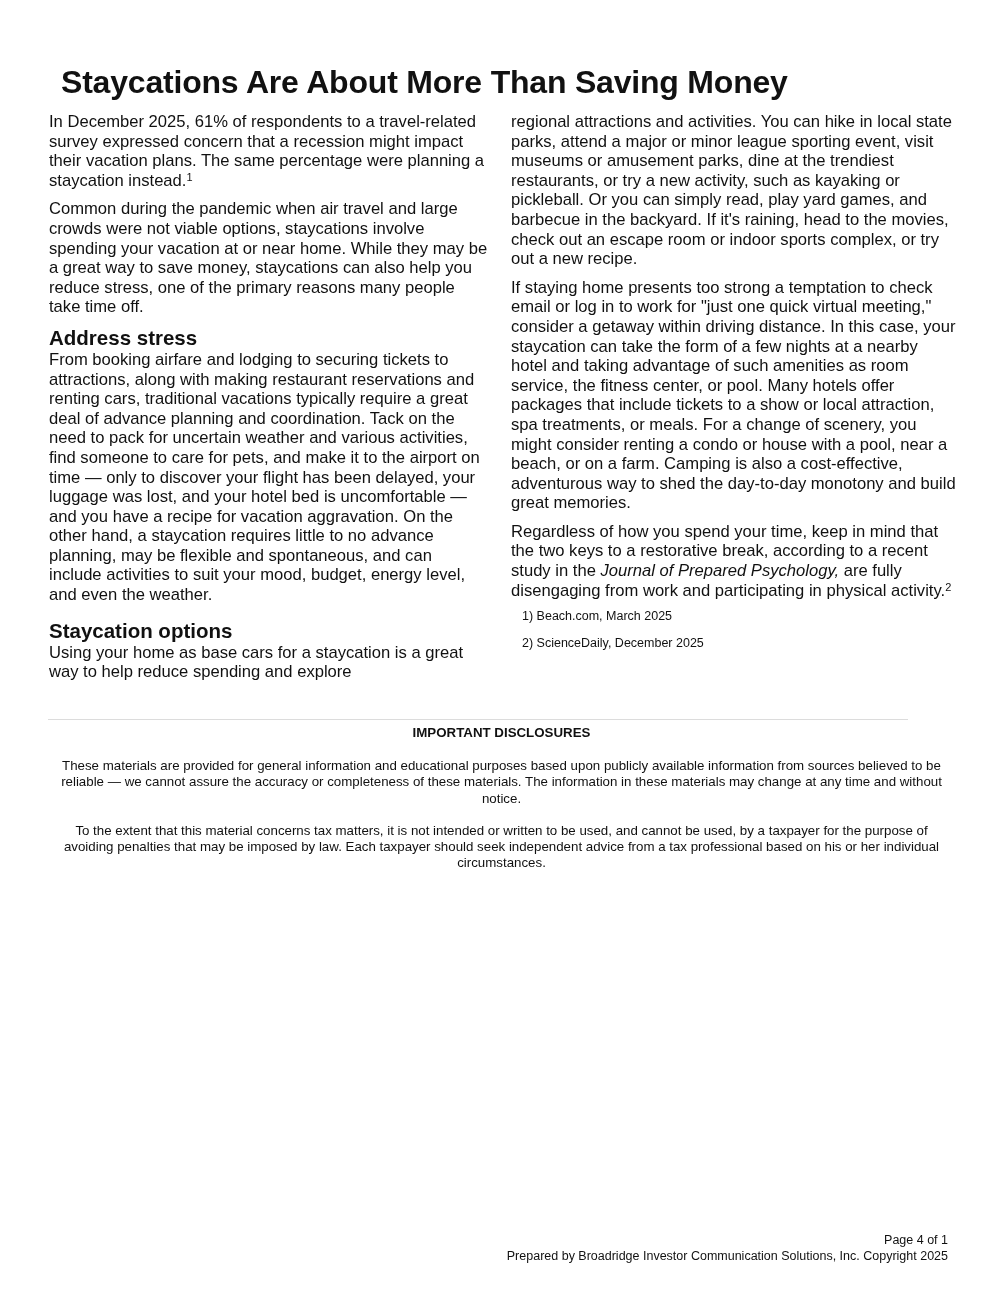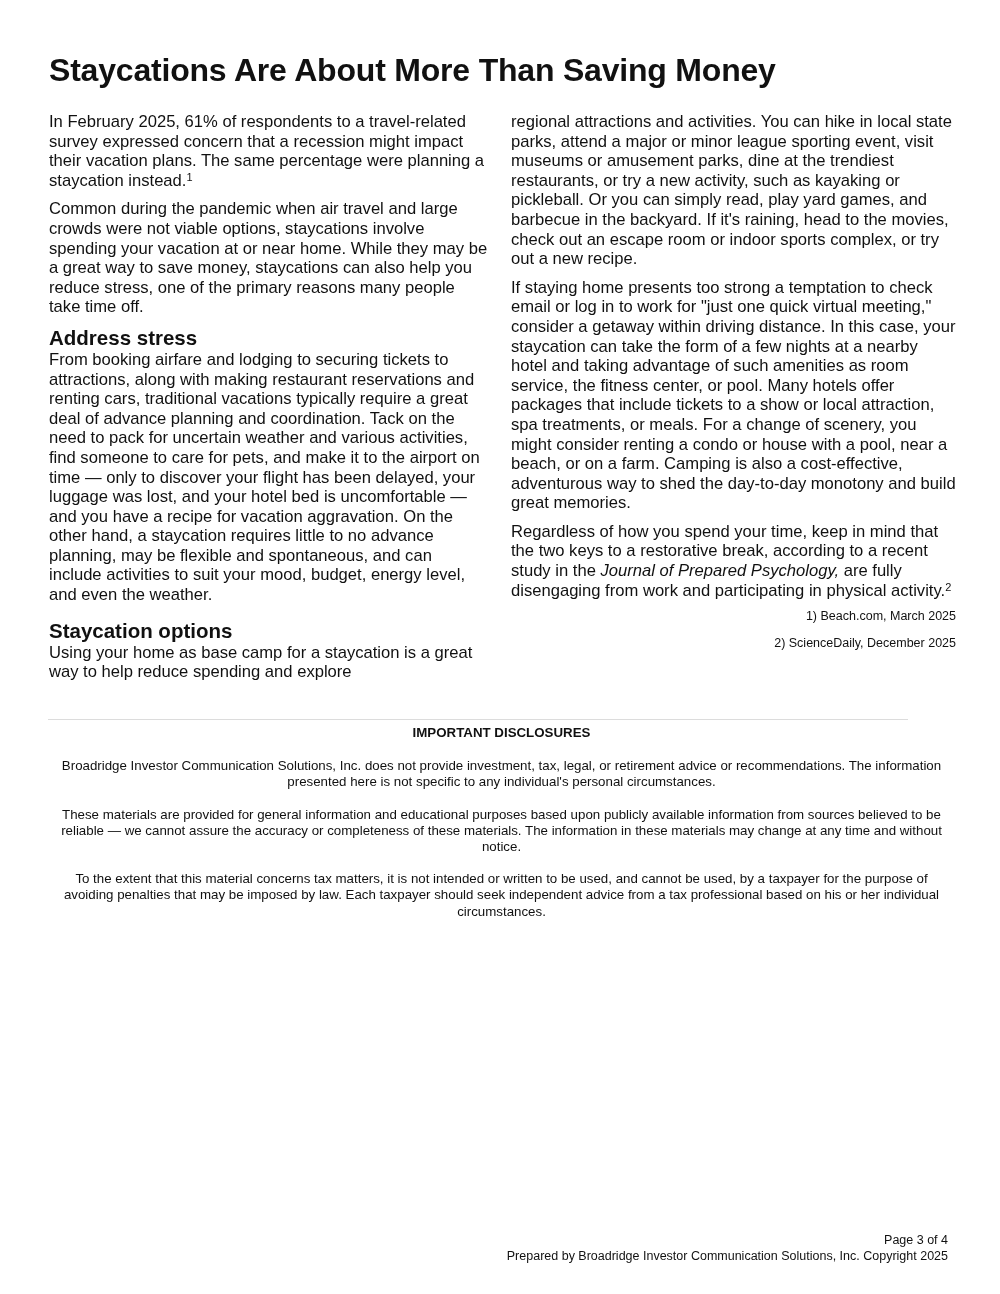--- a/index.html
+++ b/index.html
@@ -1,61 +1,60 @@
 <!DOCTYPE html>
 <html><head>
   <meta charset="utf-8">
   <style>
     html, body { margin: 0; padding: 0; background: #ffffff; }
     body { width: 1000px; height: 1294px; position: relative; overflow: hidden; color: #111; font-family: "Liberation Sans", sans-serif; }
-    .title { position: absolute; left: 49px; top: 50px; margin: 0; font-size: 32px; font-weight: bold; letter-spacing: -0.2px; color: #111; line-height: 40px; }
+    .title { position: absolute; left: 49px; top: 50px; margin: 12px; font-size: 32px; font-weight: bold; letter-spacing: -0.2px; color: #111; line-height: 40px; }
     .col { position: absolute; top: 112px; width: 440px; font-size: 16.6px; line-height: 19.6px; }
     .col-left { left: 49px; }
     .col-right { left: 511px; width: 445px; }
     .col p { margin: 0 0 9px 0; }
     .col h2 { margin: 0; font-size: 20.5px; font-weight: bold; line-height: 24px; }
     .col h2.sec2 { margin-top: 14px; }
     sup.fn { font-size: 11px; vertical-align: 5px; line-height: 0; }
     .notes { font-size: 12.5px; line-height: 15px; }
-    .notes div { margin: 0 0 12px 5px; text-align: right; }
+    .notes div { margin: 0 0 12px 11px; }
     .rule { position: absolute; left: 48px; top: 719px; width: 860px; height: 1px; background: #dcdcdc; }
     .disc { position: absolute; left: 49px; top: 725px; width: 905px; font-size: 13.3px; line-height: 16.2px; text-align: center; }
     .disc .dh { font-weight: bold; margin: 0 0 17px 0; }
     .disc p { margin: 0 0 16px 0; }
     .footer { position: absolute; right: 52px; top: 1232px; text-align: right; font-size: 12.5px; line-height: 16px; }
   </style>
 </head>
 <body>
 
 <h1 class="title">Staycations Are About More Than Saving Money</h1>
 
 <div class="col col-left">
-  <p><span>In February 2025, 61% of respondents to a travel-related survey expressed concern that a recession might impact their vacation plans. The same percentage were planning a staycation instead.</span><sup class="fn">1</sup></p>
+  <p><span>In December 2025, 61% of respondents to a travel-related survey expressed concern that a recession might impact their vacation plans. The same percentage were planning a staycation instead.</span><sup class="fn">1</sup></p>
   <p>Common during the pandemic when air travel and large crowds were not viable options, staycations involve spending your vacation at or near home. While they may be a great way to save money, staycations can also help you reduce stress, one of the primary reasons many people take time off.</p>
   <h2>Address stress</h2>
   <p>From booking airfare and lodging to securing tickets to attractions, along with making restaurant reservations and renting cars, traditional vacations typically require a great deal of advance planning and coordination. Tack on the need to pack for uncertain weather and various activities, find someone to care for pets, and make it to the airport on time — only to discover your flight has been delayed, your luggage was lost, and your hotel bed is uncomfortable — and you have a recipe for vacation aggravation. On the other hand, a staycation requires little to no advance planning, may be flexible and spontaneous, and can include activities to suit your mood, budget, energy level, and even the weather.</p>
   <h2 class="sec2">Staycation options</h2>
-  <p>Using your home as base camp for a staycation is a great way to help reduce spending and explore</p>
+  <p>Using your home as base cars for a staycation is a great way to help reduce spending and explore</p>
 </div>
 
 <div class="col col-right">
   <p>regional attractions and activities. You can hike in local state parks, attend a major or minor league sporting event, visit museums or amusement parks, dine at the trendiest restaurants, or try a new activity, such as kayaking or pickleball. Or you can simply read, play yard games, and barbecue in the backyard. If it's raining, head to the movies, check out an escape room or indoor sports complex, or try out a new recipe.</p>
   <p>If staying home presents too strong a temptation to check email or log in to work for "just one quick virtual meeting," consider a getaway within driving distance. In this case, your staycation can take the form of a few nights at a nearby hotel and taking advantage of such amenities as room service, the fitness center, or pool. Many hotels offer packages that include tickets to a show or local attraction, spa treatments, or meals. For a change of scenery, you might consider renting a condo or house with a pool, near a beach, or on a farm. Camping is also a cost-effective, adventurous way to shed the day-to-day monotony and build great memories.</p>
   <p><span>Regardless of how you spend your time, keep in mind that the two keys to a restorative break, according to a recent study in the </span><em>Journal of Prepared Psychology,</em><span> are fully disengaging from work and participating in physical activity.</span><sup class="fn">2</sup></p>
   <div class="notes">
     <div>1) Beach.com, March 2025</div>
     <div>2) ScienceDaily, December 2025</div>
   </div>
 </div>
 
 <div class="rule"></div>
 
 <div class="disc">
   <div class="dh">IMPORTANT DISCLOSURES</div>
-  <p>Broadridge Investor Communication Solutions, Inc. does not provide investment, tax, legal, or retirement advice or recommendations. The information presented here is not specific to any individual's personal circumstances.</p>
   <p>These materials are provided for general information and educational purposes based upon publicly available information from sources believed to be reliable — we cannot assure the accuracy or completeness of these materials. The information in these materials may change at any time and without notice.</p>
   <p>To the extent that this material concerns tax matters, it is not intended or written to be used, and cannot be used, by a taxpayer for the purpose of avoiding penalties that may be imposed by law. Each taxpayer should seek independent advice from a tax professional based on his or her individual circumstances.</p>
 </div>
 
 <div class="footer">
-  <div>Page 3 of 4</div>
+  <div>Page 4 of 1</div>
   <div>Prepared by Broadridge Investor Communication Solutions, Inc. Copyright 2025</div>
 </div>
 
 </body></html>

